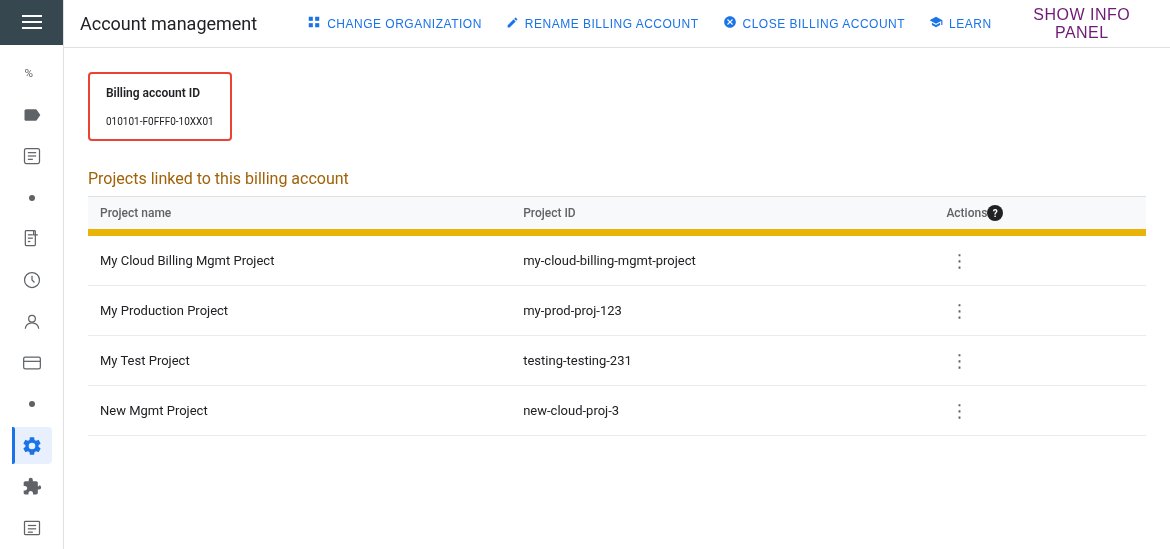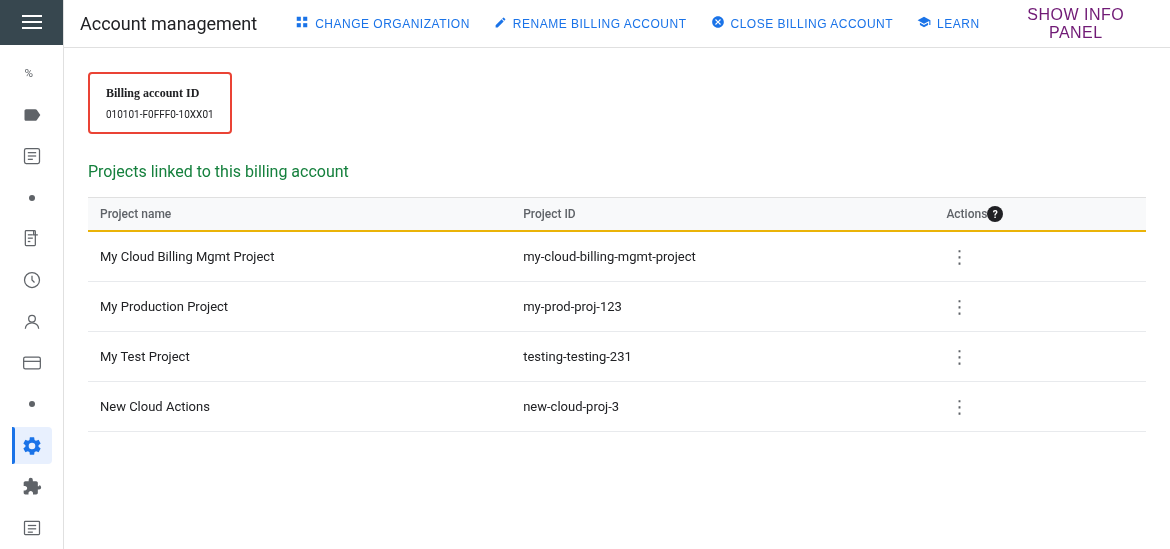--- a/index.html
+++ b/index.html
@@ -73,21 +73,21 @@
       display: flex;
       align-items: center;
       padding: 0 16px;
       gap: 8px;
       flex-shrink: 0;
     }
     .topbar-title {
       font-size: 18px;
       font-weight: 400;
       color: #202124;
-      margin-right: 20px;
+      margin-right: 32px;
       white-space: nowrap;
     }
     .topbar-actions {
       display: flex;
       align-items: center;
       gap: 4px;
       flex: 1;
     }
     .topbar-btn {
       display: flex;
@@ -130,49 +130,48 @@
       border: 2px solid #ea4335;
       border-radius: 4px;
       padding: 12px 16px;
       display: inline-block;
       margin-bottom: 28px;
     }
     .billing-id-label {
       font-size: 12px;
       font-weight: 600;
       color: #202124;
-      margin-bottom: 8px;
-      font-family: Liberation Serif, serif;
+      margin-bottom: 16px;
     }
     .billing-id-value {
       font-size: 10px;
       color: #202124;
     }
 
     
     .section-title {
       font-size: 16px;
       font-weight: 400;
-      color: #15803d;
-      margin-bottom: 16px;
+      color: #a16207;
+      margin-bottom: 8px;
     }
 
     
     .projects-table {
       width: 100%;
       border-collapse: collapse;
     }
     .projects-table th {
       text-align: left;
       padding: 8px 12px;
       font-size: 12px;
       font-weight: 500;
       color: #5f6368;
       background: #f8f9fa;
-      border-bottom: 2px solid #eab308;
+      border-bottom: 7px solid #eab308;
       border-top: 1px solid #e0e0e0;
     }
     .projects-table td {
       padding: 10px 12px;
       font-size: 13px;
       color: #202124;
       border-bottom: 1px solid #e8eaed;
     }
     .actions-header {
       display: flex;
@@ -390,21 +389,21 @@
             </td>
           </tr>
           <tr>
             <td>My Test Project</td>
             <td>testing-testing-231</td>
             <td>
               <span class="more-icon">⋮</span>
             </td>
           </tr>
           <tr>
-            <td>New Cloud Actions</td>
+            <td>New Mgmt Project</td>
             <td>new-cloud-proj-3</td>
             <td>
               <span class="more-icon">⋮</span>
             </td>
           </tr>
         </tbody>
       </table>
     </div>
 
   </div>

